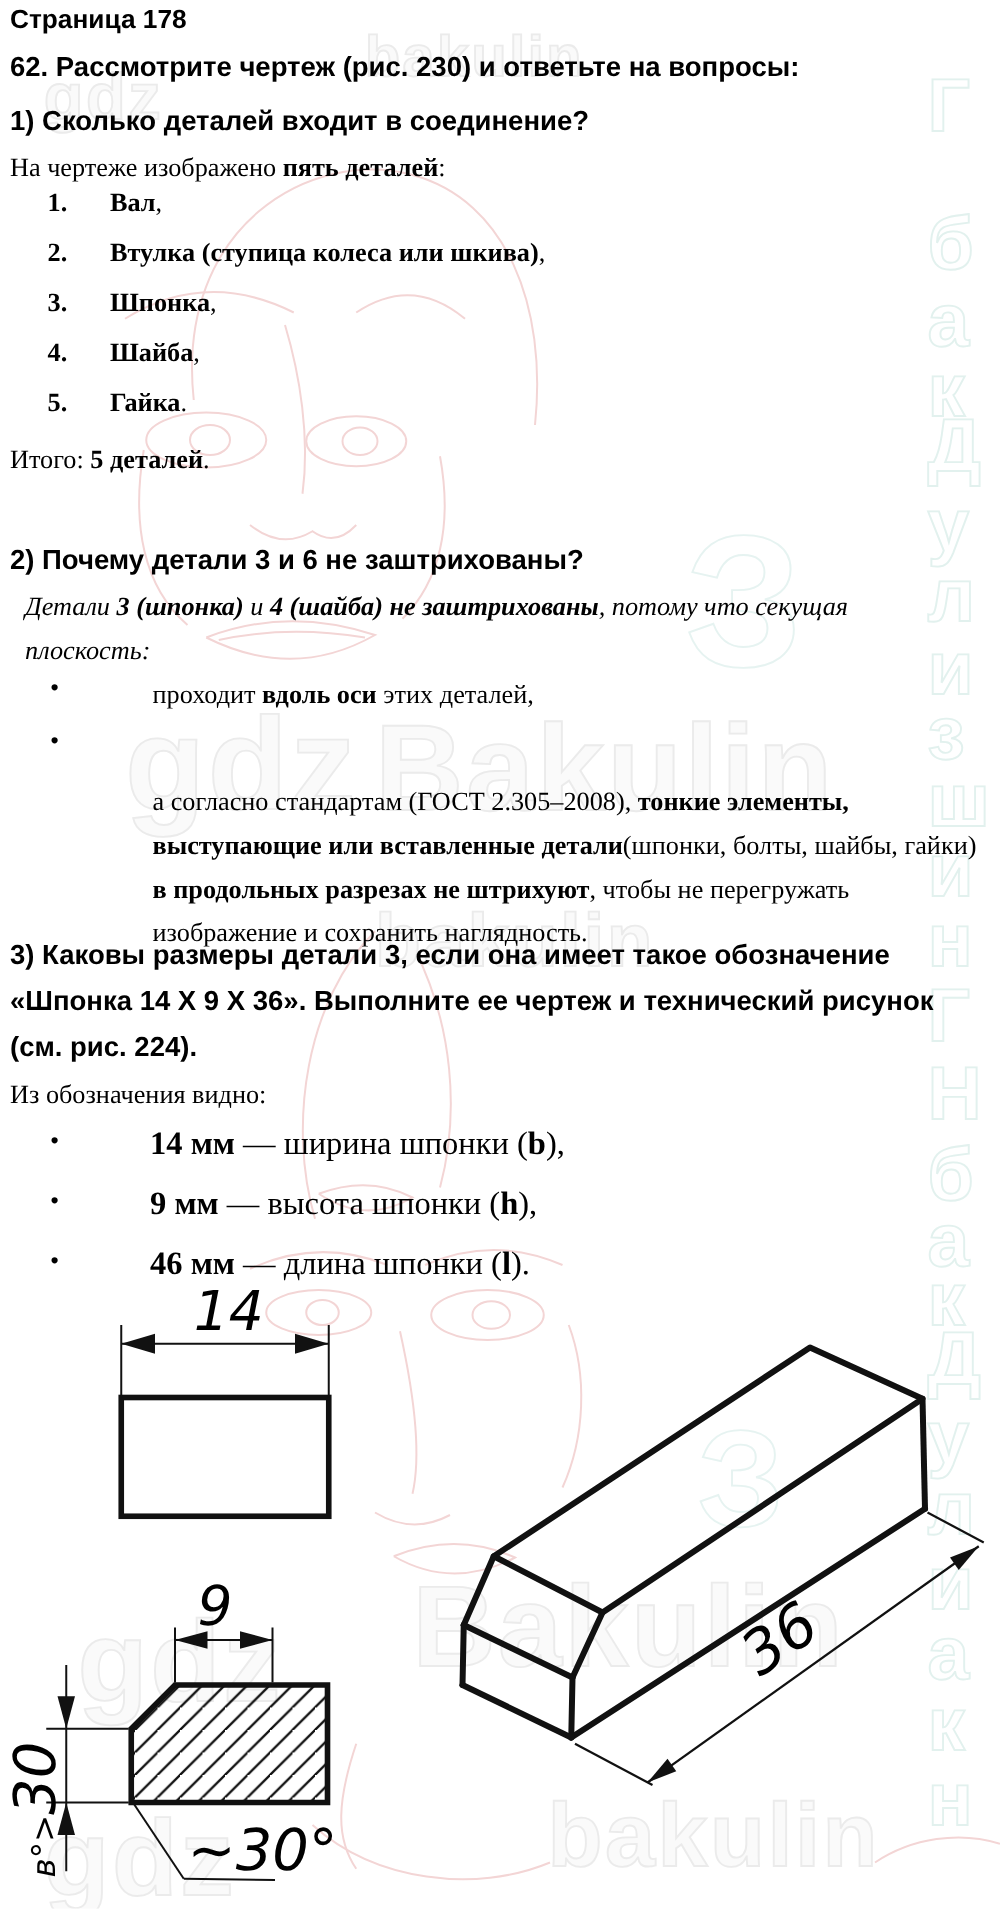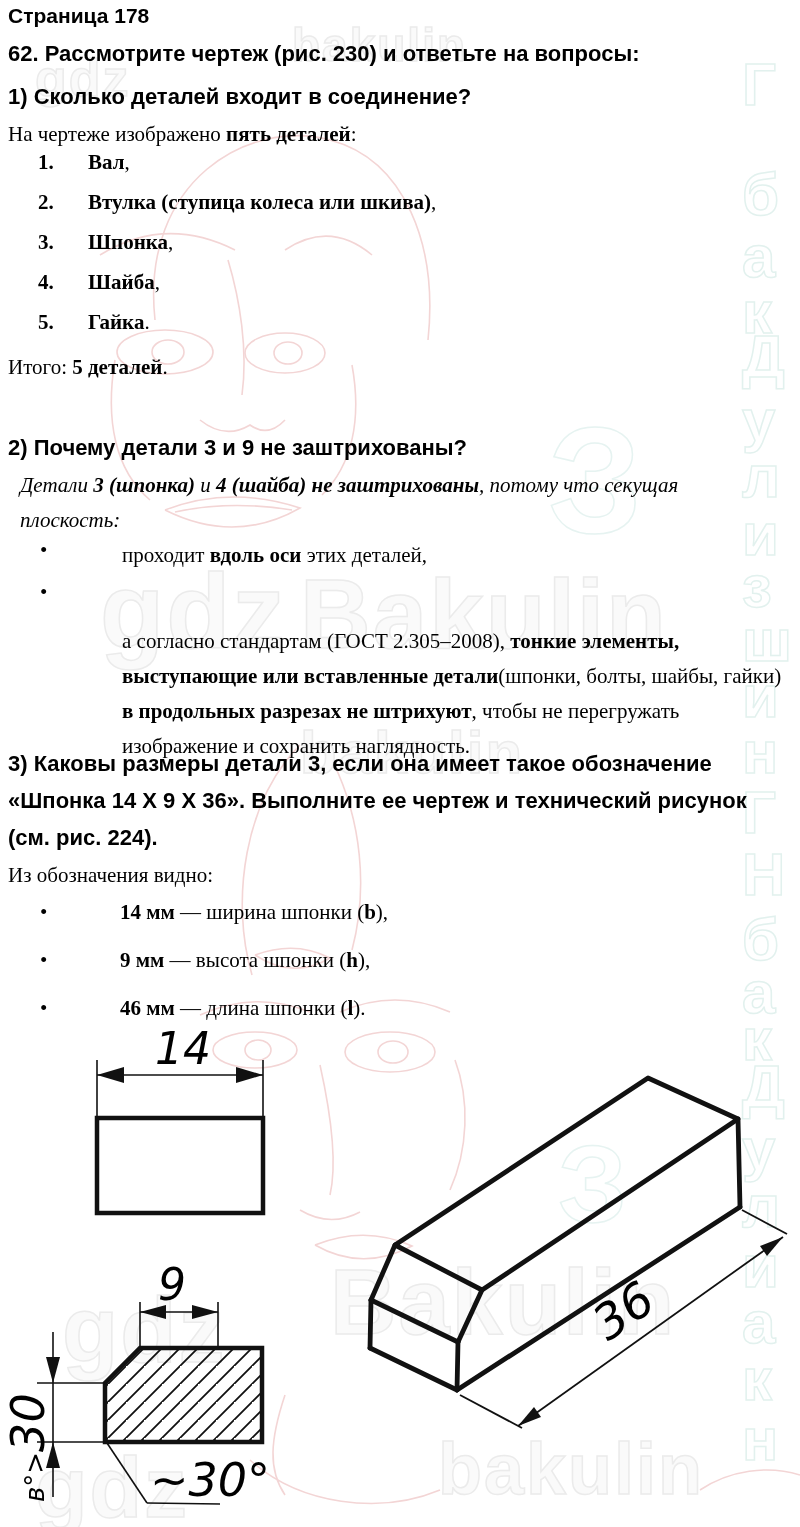--- a/index.html
+++ b/index.html
@@ -8,21 +8,21 @@
   .abs{position:absolute;}
   .sans{font-family:"Liberation Sans",sans-serif;font-weight:bold;}
   .h0{font-size:21px;}
   .h1{font-size:22px;line-height:36px;}
   .body{font-size:21px;line-height:35px;}
   .b{font-weight:bold;}
   .num{position:absolute;left:38px;font-weight:bold;font-size:21px;}
   .li-text{position:absolute;left:88px;font-size:21px;}
   .dot{position:absolute;left:40px;font-size:21px;}
   .bl-text{position:absolute;left:122px;font-size:21px;line-height:35px;}
-  .bl3-text{position:absolute;left:120px;font-size:21px;}
+  .bl3-text{position:absolute;left:120px;font-size:26px;}
   
   .wm-text{position:absolute;z-index:0;font-family:"Liberation Sans",sans-serif;font-weight:bold;
            color:rgba(250,250,250,0.9);-webkit-text-stroke:1.5px #ebebeb;letter-spacing:2px;white-space:nowrap;}
   .strip-ch{position:absolute;z-index:0;left:742px;font-family:"Liberation Sans",sans-serif;font-weight:bold;
             font-size:60px;color:transparent;-webkit-text-stroke:1.5px #e2f1ee;}
   .wm-cyan{color:transparent;-webkit-text-stroke:1.5px #e6f3f1;}
   .layer{position:absolute;left:0;top:0;z-index:0;pointer-events:none;}
   .content{position:relative;z-index:2;}
   .drawing{position:absolute;z-index:2;}
   .dimfont{font-family:"DejaVu Sans",sans-serif;font-style:italic;}
@@ -123,21 +123,21 @@
       <span class="num" style="top:230px;">3.</span>
       <span class="li-text" style="top:230px;"><span class="b">Шпонка</span><span>,</span></span>
       <span class="num" style="top:270px;">4.</span>
       <span class="li-text" style="top:270px;"><span class="b">Шайба</span><span>,</span></span>
       <span class="num" style="top:310px;">5.</span>
       <span class="li-text" style="top:310px;"><span class="b">Гайка</span><span>.</span></span>
     </div>
 
     <div class="abs body" style="left:8px;top:350px;"><span>Итого: </span><span class="b">5 деталей</span><span>.</span></div>
 
-    <div class="abs sans h1" style="left:8px;top:430px;width:780px;">2) Почему детали 3 и 9 не заштрихованы?</div>
+    <div class="abs sans h1" style="left:8px;top:430px;width:780px;">2) Почему детали 3 и 6 не заштрихованы?</div>
 
     <div class="abs body" style="left:20px;top:468px;width:690px;font-style:italic;"><span>Детали </span><span class="b">3 (шпонка)</span><span> и </span><span class="b">4 (шайба) не заштрихованы</span><span>, потому что секущая плоскость:</span></div>
 
     <span class="dot" style="top:538px;">•</span>
     <div class="bl-text" style="top:538px;width:660px;"><span>проходит </span><span class="b">вдоль оси</span><span> этих деталей,</span></div>
 
     <span class="dot" style="top:580px;">•</span>
     <div class="bl-text" style="top:580px;width:664px;margin-top:44px;"><span>а согласно стандартам (ГОСТ 2.305–2008), </span><span class="b">тонкие элементы, выступающие или вставленные детали</span><span>(шпонки, болты, шайбы, гайки) </span><span class="b">в продольных разрезах не штрихуют</span><span>, чтобы не перегружать изображение и сохранить наглядность.</span></div>
 
     <div class="abs sans h1" style="left:8px;top:745px;width:780px;line-height:37px;">3) Каковы размеры детали 3, если она имеет такое обозначение «Шпонка 14 X 9 X 36». Выполните ее чертеж и технический рисунок (см. рис. 224).</div>

